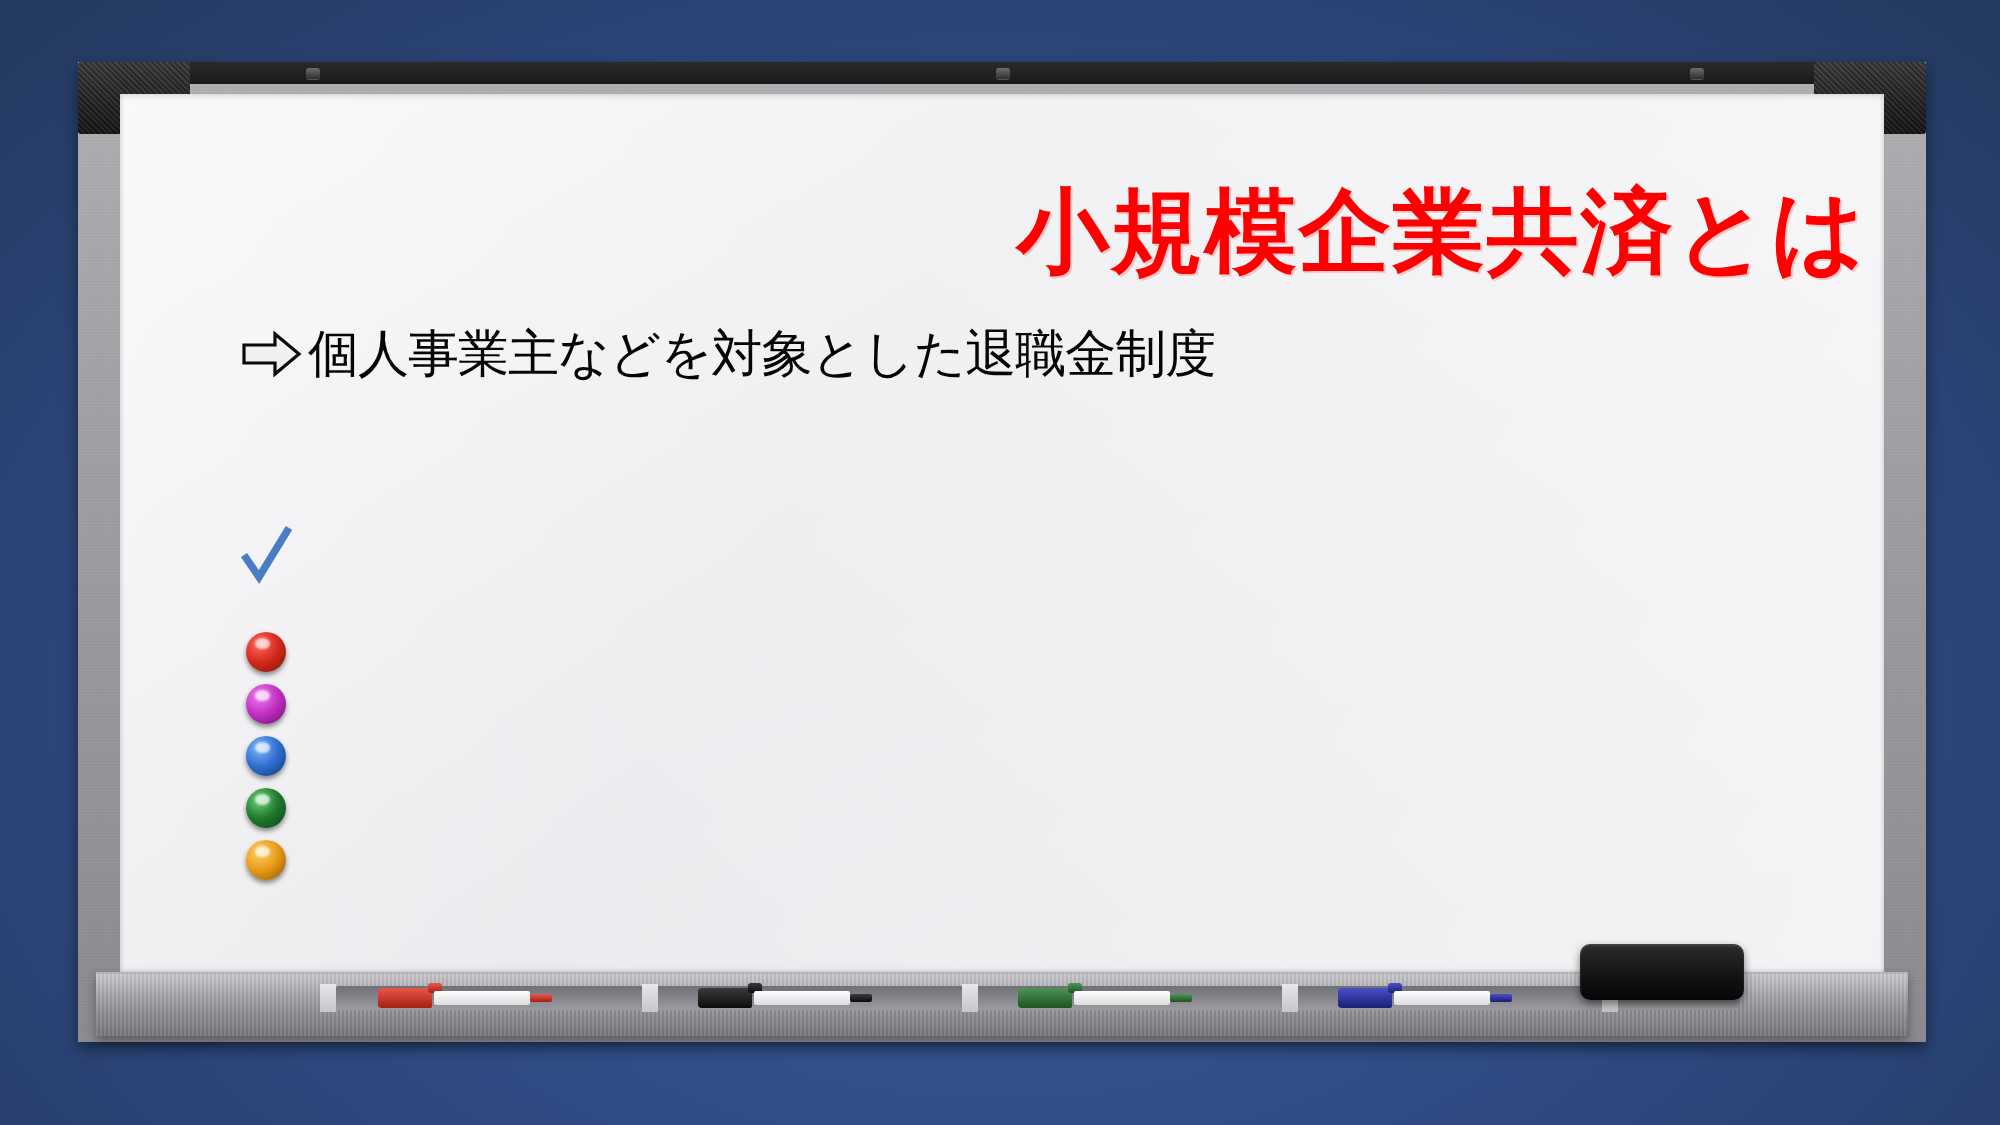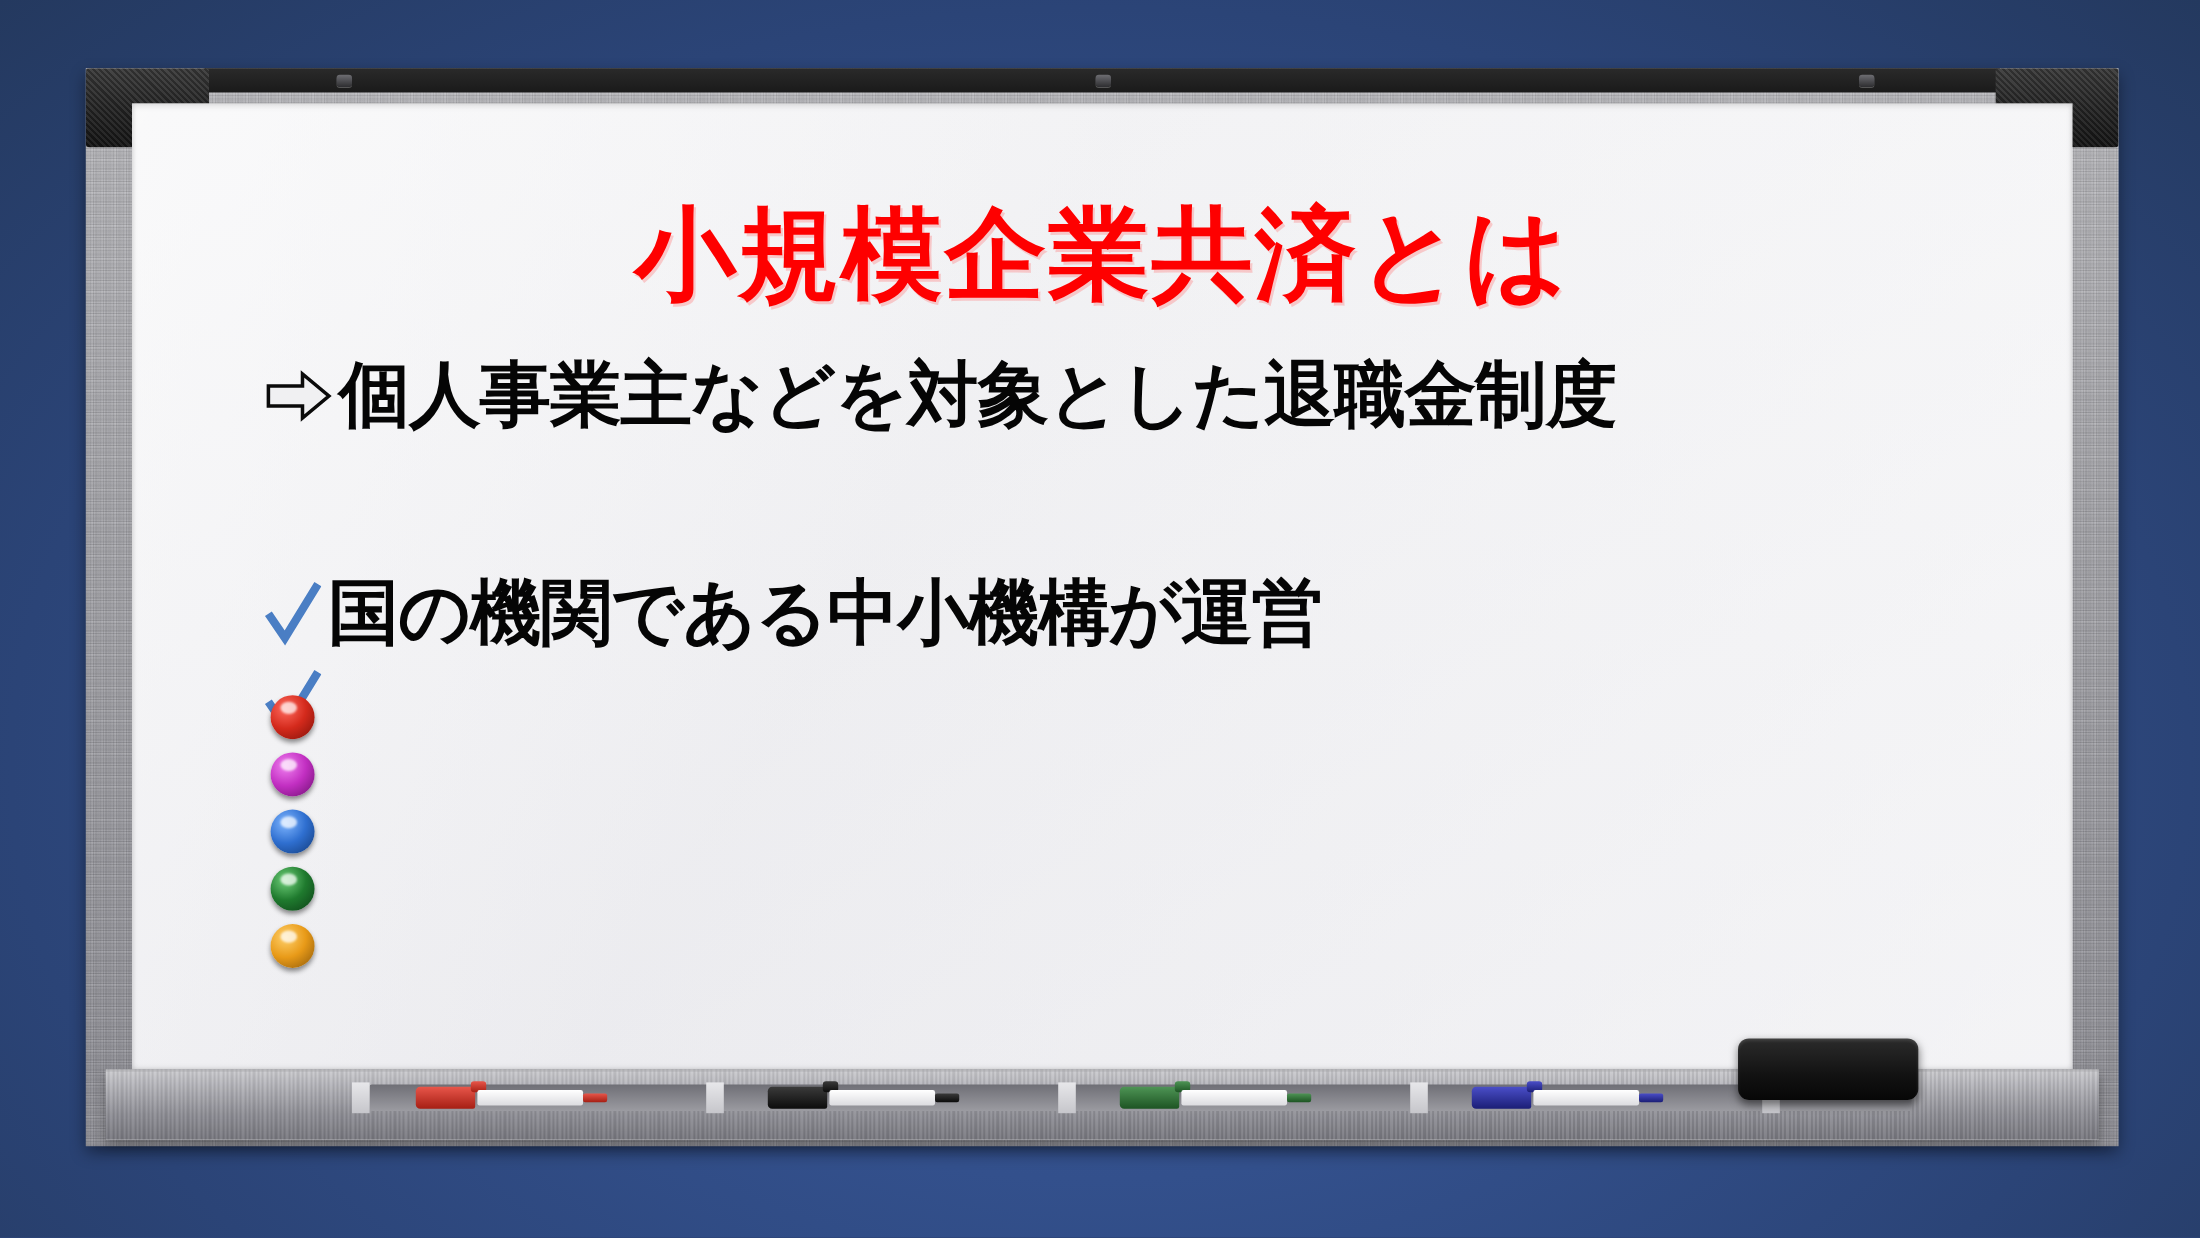--- a/index.html
+++ b/index.html
@@ -104,36 +104,36 @@
   .magnet::after{
     content:"";position:absolute;left:9px;top:6px;width:15px;height:11px;border-radius:50%;
     background:rgba(255,255,255,.72);filter:blur(1px);
   }
   
   #content{
     position:absolute;left:42px;top:32px;right:42px;bottom:68px;
     padding:0;overflow:hidden;
   }
   #title{
-    position:absolute;left:0;right:0;top:92px;text-align:center;
+    position:absolute;left:0;right:17px;top:92px;text-align:right;
     color:#fe0000;font-weight:bold;font-size:92px;line-height:1;
     letter-spacing:2px;
     font-family:"DejaVu Sans","Liberation Sans",sans-serif;
     text-shadow:2px 2px 0 rgba(255,120,120,.35);
   }
   #subtitle-row{
     position:absolute;left:120px;right:40px;top:232px;
     display:flex;align-items:center;
   }
   #arrow-icon{
     flex:0 0 auto;width:64px;height:56px;margin-right:4px;
     display:flex;align-items:center;justify-content:center;
   }
   #subtitle-text{
-    color:#050505;font-weight:bold;font-size:65px;line-height:1.05;
+    color:#050505;font-weight:normal;font-size:51px;line-height:1.05;
     font-family:"DejaVu Sans","Liberation Sans",sans-serif;
     letter-spacing:-1px;white-space:nowrap;
   }
   #bullets{
     position:absolute;left:118px;right:20px;top:430px;
   }
   .bullet{
     display:flex;align-items:center;margin-bottom:14px;
   }
   .check-icon{
@@ -179,28 +179,20 @@
         <span id="arrow-icon">
           <svg width="62" height="50" viewBox="0 0 62 50">
             <path d="M3 16 H34 V5 L58 25 L34 45 V34 H3 Z" fill="#f0f0f2" stroke="#0a0a0a" stroke-width="3.2" stroke-linejoin="miter"></path>
           </svg>
         </span>
         <span id="subtitle-text">個人事業主などを対象とした退職金制度</span>
       </div>
 
       <div id="bullets">
 
-        <div class="bullet">
-          <span class="check-icon">
-            <svg width="52" height="60" viewBox="0 0 52 60">
-              <path d="M4 30 L19 52 L49 3" fill="none" stroke="#4a7ec4" stroke-width="7.5" stroke-linecap="butt" stroke-linejoin="miter"></path>
-            </svg>
-          </span>
-          <span class="bullet-text">国の機関である中小機構が運営</span>
-        </div>
 
         <div class="bullet">
           <span class="check-icon">
             <svg width="52" height="60" viewBox="0 0 52 60">
               <path d="M4 30 L19 52 L49 3" fill="none" stroke="#4a7ec4" stroke-width="7.5" stroke-linecap="butt" stroke-linejoin="miter"></path>
             </svg>
           </span>
         </div>
 
 

